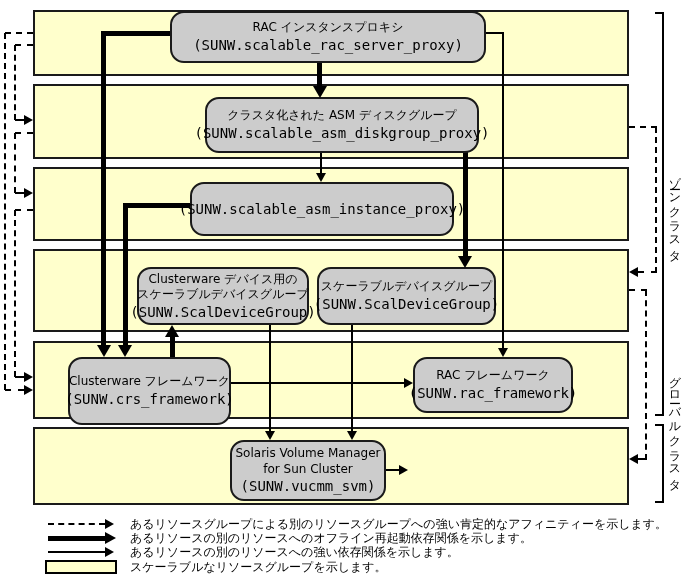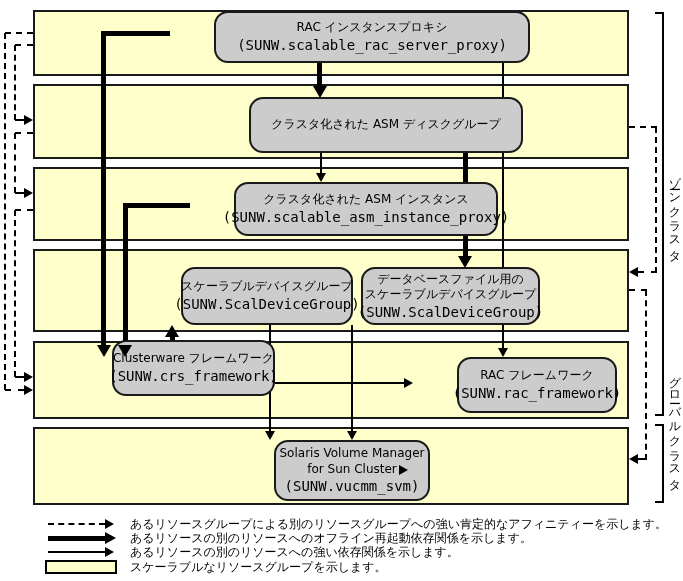--- a/index.html
+++ b/index.html
@@ -7,21 +7,21 @@
     position:relative;width:683px;height:581px;background:#ffffff;overflow:hidden;
     font-family:"DejaVu Sans","Liberation Sans",sans-serif;color:#000;
   }
   .band{
     position:absolute;left:33px;width:596px;box-sizing:border-box;
     background:#FFFFCC;border:2px solid #1a1a1a;
   }
   .gbox{
     position:absolute;box-sizing:border-box;background:#CCCCCC;border:2px solid #1a1a1a;
     border-radius:14px;display:flex;flex-direction:column;justify-content:center;
-    align-items:center;text-align:center;z-index:3;margin-left:44px;
+    align-items:center;text-align:center;z-index:3;
   }
   .bt{font-size:12px;line-height:1.3;white-space:nowrap;}
   .bs{font-size:14px;line-height:1.2;margin-top:1px;white-space:nowrap;
       font-family:"DejaVu Sans Mono","Liberation Mono",monospace;}
   .ln{position:absolute;background:#000;z-index:2;}
   .dashh{position:absolute;height:0;border-top:2px dashed #000;z-index:1;}
   .dashv{position:absolute;width:0;border-left:2px dashed #000;z-index:1;}
   .ah{position:absolute;width:0;height:0;z-index:4;}
   .ah.down.big{border-left:7px solid transparent;border-right:7px solid transparent;border-top:12px solid #000;}
   .ah.down.small{border-left:5px solid transparent;border-right:5px solid transparent;border-top:9px solid #000;}
@@ -114,35 +114,35 @@
   <div class="dashv" style="left:645px;top:290px;height:170px"></div>
   <div class="dashh" style="left:638px;top:458px;width:9px"></div>
   <div class="ah left small" style="left:629px;top:454px"></div>
 
   <div class="gbox" style="left:170px;top:11px;width:316px;height:52px">
     <div class="bt">RAC インスタンスプロキシ</div>
     <div class="bs">(SUNW.scalable_rac_server_proxy)</div>
   </div>
   <div class="gbox" style="left:205px;top:97px;width:274px;height:56px">
     <div class="bt" style="white-space:normal">クラスタ化された ASM ディスクグループ</div>
+    <div class="bs">(SUNW.scalable_asm_diskgroup_proxy)</div>
   </div>
   <div class="gbox" style="left:190px;top:182px;width:264px;height:54px">
-    <div class="bt">クラスタ化された ASM インスタンス</div>
     <div class="bs">(SUNW.scalable_asm_instance_proxy)</div>
   </div>
   <div class="gbox" style="left:137px;top:267px;width:172px;height:58px">
+    <div class="bt">Clusterware デバイス用の</div>
     <div class="bt">スケーラブルデバイスグループ</div>
     <div class="bs">(SUNW.ScalDeviceGroup)</div>
   </div>
   <div class="gbox" style="left:317px;top:267px;width:179px;height:58px">
-    <div class="bt">データベースファイル用の</div>
     <div class="bt">スケーラブルデバイスグループ</div>
     <div class="bs">(SUNW.ScalDeviceGroup)</div>
   </div>
-  <div class="gbox" style="left:68px;top:340px;width:163px;height:56px">
+  <div class="gbox" style="left:68px;top:357px;width:163px;height:68px">
     <div class="bt">Clusterware フレームワーク</div>
     <div class="bs">(SUNW.crs_framework)</div>
   </div>
   <div class="gbox" style="left:413px;top:357px;width:160px;height:56px">
     <div class="bt">RAC フレームワーク</div>
     <div class="bs">(SUNW.rac_framework)</div>
   </div>
   <div class="gbox" style="left:230px;top:440px;width:156px;height:61px">
     <div class="bt">Solaris Volume Manager</div>
     <div class="bt">for Sun Cluster</div>

